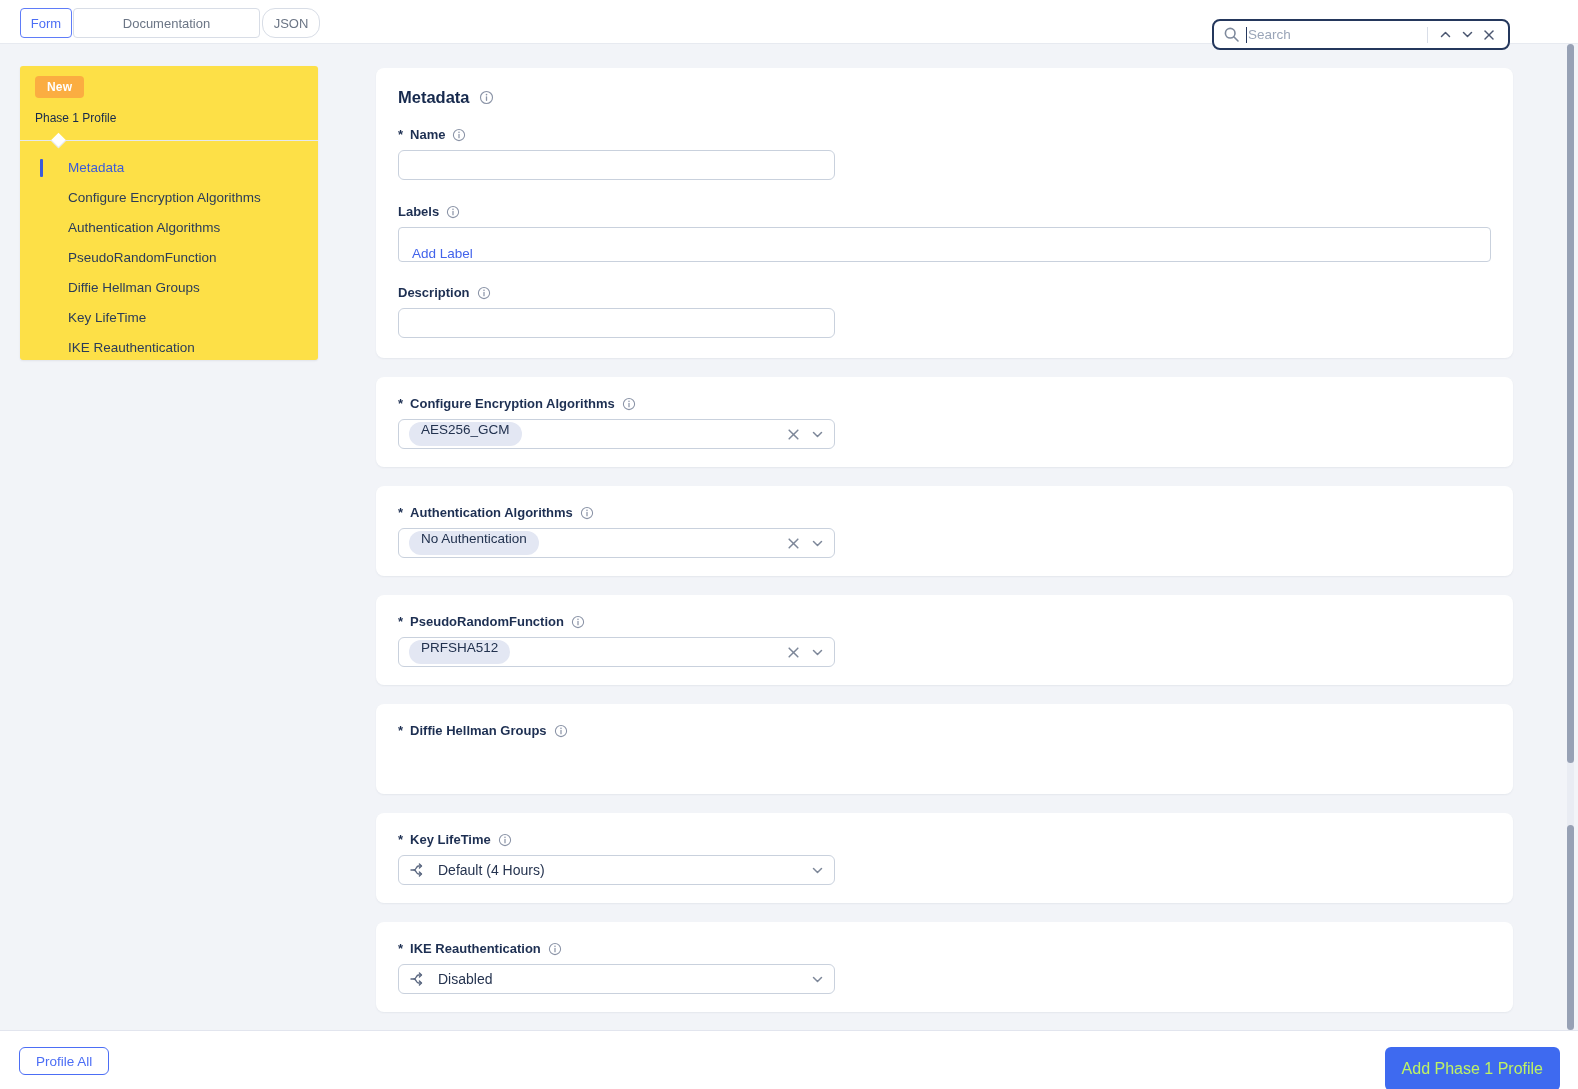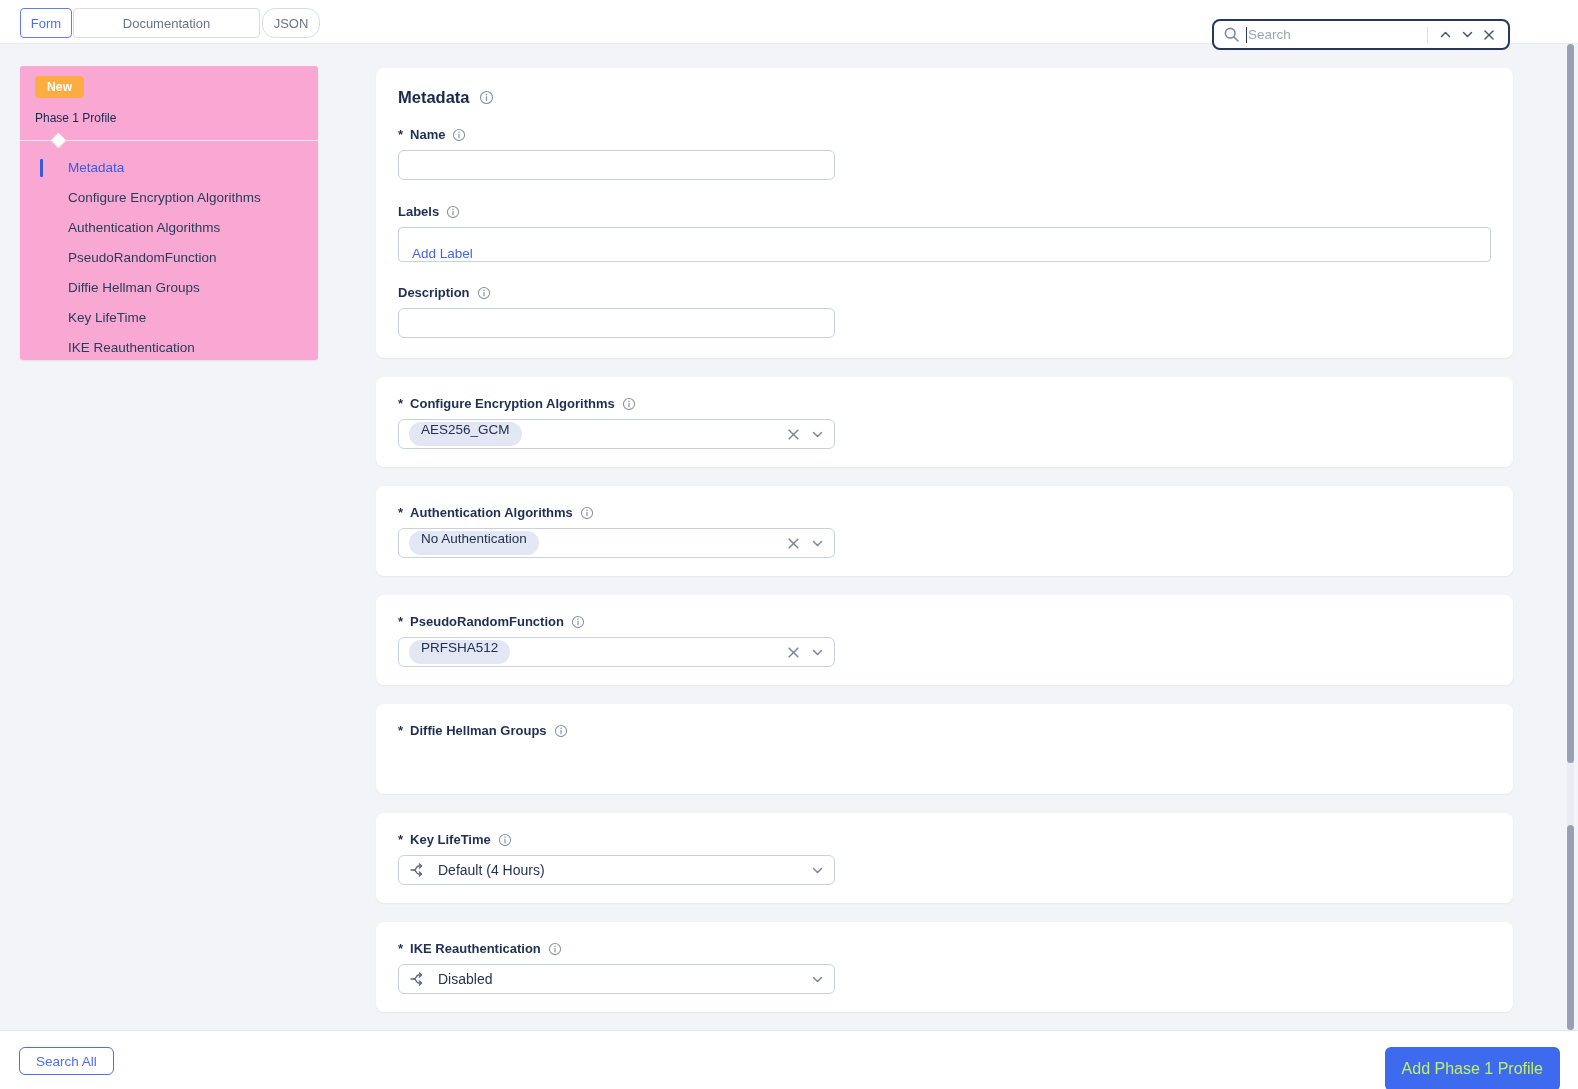--- a/index.html
+++ b/index.html
@@ -22,21 +22,21 @@
                      font-family:"Liberation Sans", sans-serif; background:transparent; }
   .searchbox input::placeholder { color:#9aa5b8; }
   .caret { width:1px; height:16px; background:#24375c; margin-right:1px; }
   .search-div { width:1px; height:16px; background:#d9dee8; margin:0 6px; }
   .sicon { width:22px; height:22px; display:flex; align-items:center; justify-content:center; cursor:pointer; }
 
   
   .content { position:absolute; top:44px; bottom:59px; left:0; right:0; background:#f2f4f8; overflow:hidden; }
 
   
-  .sidebar { position:absolute; left:20px; top:22px; width:298px; height:294px; background:#f9a8d4;
+  .sidebar { position:absolute; left:20px; top:22px; width:298px; height:294px; background:#fde047;
              border-radius:3px; box-shadow:0 1px 2px rgba(20,30,60,.08); }
   .badge { display:inline-block; margin:10px 0 0 15px; background:#fbad41; color:#fff; font-weight:700;
            font-size:12px; padding:4px 12px; border-radius:4px; letter-spacing:.2px; }
   .sb-title { margin:13px 15px 0; font-size:12px; font-weight:400; color:#16294d; padding-bottom:15px; }
   .sb-divider { position:relative; border-top:1px solid #e4e8ef; }
   .sb-notch { position:absolute; left:33px; top:-6px; width:11px; height:11px; background:#fff;
               transform:rotate(45deg); border-right:1px solid #e4e8ef; border-bottom:1px solid #e4e8ef; }
   .nav { list-style:none; padding-top:12px; }
   .nav li { position:relative; height:30px; line-height:30px; padding-left:48px; font-size:13.5px;
             color:#2b3c58; cursor:pointer; white-space:nowrap; }
@@ -392,15 +392,15 @@
     </div>
   </section>
 </div>
 
   <div class="sb-track"></div>
   <div class="sb-thumb1"></div>
   <div class="sb-thumb2"></div>
 </div>
 
 <div class="footer">
-  <button class="btn-cancel">Search All</button>
+  <button class="btn-cancel">Profile All</button>
   <button class="btn-submit">Add Phase 1 Profile</button>
 </div>
 
 </body></html>

